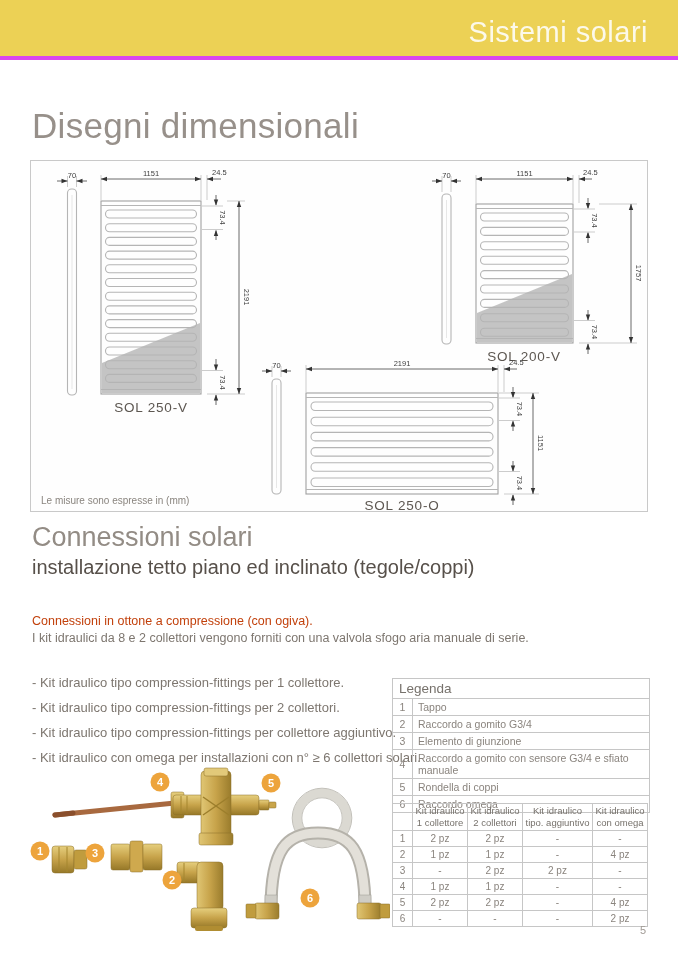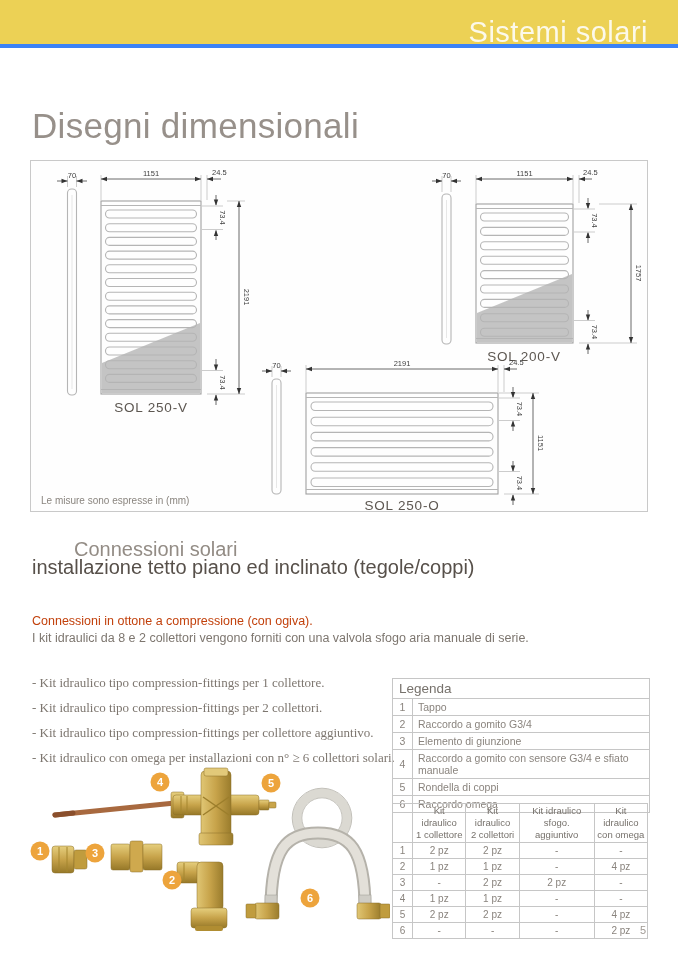--- a/index.html
+++ b/index.html
@@ -3,46 +3,46 @@
 <meta charset="utf-8">
 <style>
   * { margin:0; padding:0; box-sizing:border-box; }
   html,body { background:#fff; }
   .page {
     position:relative; width:678px; height:959px; background:#ffffff;
     font-family:"Liberation Sans", sans-serif; overflow:hidden;
   }
   
   .band {
-    position:absolute; left:0; top:0; width:678px; height:48px;
-    background:#ecd155; border-bottom:4px solid #3b82f6;
+    position:absolute; left:0; top:0; width:678px; height:60px;
+    background:#ecd155; border-bottom:4px solid #d946ef;
   }
   .band-title {
     position:absolute; right:30px; top:16px; font-size:29px; font-weight:300;
     color:#fcf9ea; letter-spacing:.5px;
   }
   .h1 {
     position:absolute; left:32px; top:106px; font-size:35px; font-weight:400;
     color:#97908a; letter-spacing:.3px;
   }
   
   .draw-box {
     position:absolute; left:30px; top:160px; width:618px; height:352px;
     border:1px solid #c9c9c9; background:#fefefe;
   }
   .unit-note {
     position:absolute; left:10px; bottom:5px; font-size:10px; color:#8a857f;
   }
   
-  .h2 { position:absolute; left:32px; top:538px; font-size:20px; font-weight:400; color:#938c85;margin-left:42px; }
+  .h2 { position:absolute; left:32px; top:522px; font-size:27px; font-weight:400; color:#938c85; }
   .h2-sub { position:absolute; left:32px; top:556px; font-size:20px; font-weight:400; color:#57504a; }
   .intro-bold { position:absolute; left:32px; top:597px; font-size:12.5px; font-weight:bold; color:#55504b; }
   .intro-l1 { position:absolute; left:32px; top:614px; font-size:12.5px; color:#c2410c; }
   .intro-l2 { position:absolute; left:32px; top:631px; font-size:12.5px; color:#7d766f; }
-  .bullets { position:absolute; left:32px; top:670px; width:350px; font-size:13px; color:#7d766f;font-family:Liberation Serif, serif; }
+  .bullets { position:absolute; left:32px; top:670px; width:350px; font-size:13px; color:#7d766f; }
   .bullets div { line-height:25px; white-space:nowrap; }
   
   .legend-tbl {
     position:absolute; left:392px; top:678px; width:258px;
     border-collapse:collapse; font-size:10.5px; color:#8a847e;border-radius:29px;
   }
   .legend-tbl td { border:1px solid #c6c6c6; padding:2px 5px; height:15px; }
   .legend-tbl .lg-title { font-size:13.5px; color:#76716b; padding:2px 6px; height:18px; }
   .legend-tbl .lg-num { width:20px; text-align:center; }
   
@@ -385,21 +385,21 @@
       </g>
     </svg>
   </div>
 
   <table class="kit-tbl">
     <tbody>
         <tr>
       <th class="kt-num"></th>
       <th><span>Kit idraulico</span><br><span>1 collettore</span></th>
       <th><span>Kit idraulico</span><br><span>2 collettori</span></th>
-      <th><span>Kit idraulico</span><br><span>sfogo. aggiuntivo</span></th>
+      <th><span>Kit idraulico</span><br><span>tipo. aggiuntivo</span></th>
       <th><span>Kit idraulico</span><br><span>con omega</span></th>
     </tr>
     <tr>
           <td class="kt-num">1</td>
           <td>2 pz</td>
           <td>2 pz</td>
           <td>-</td>
           <td>-</td>
         </tr>
     <tr>

